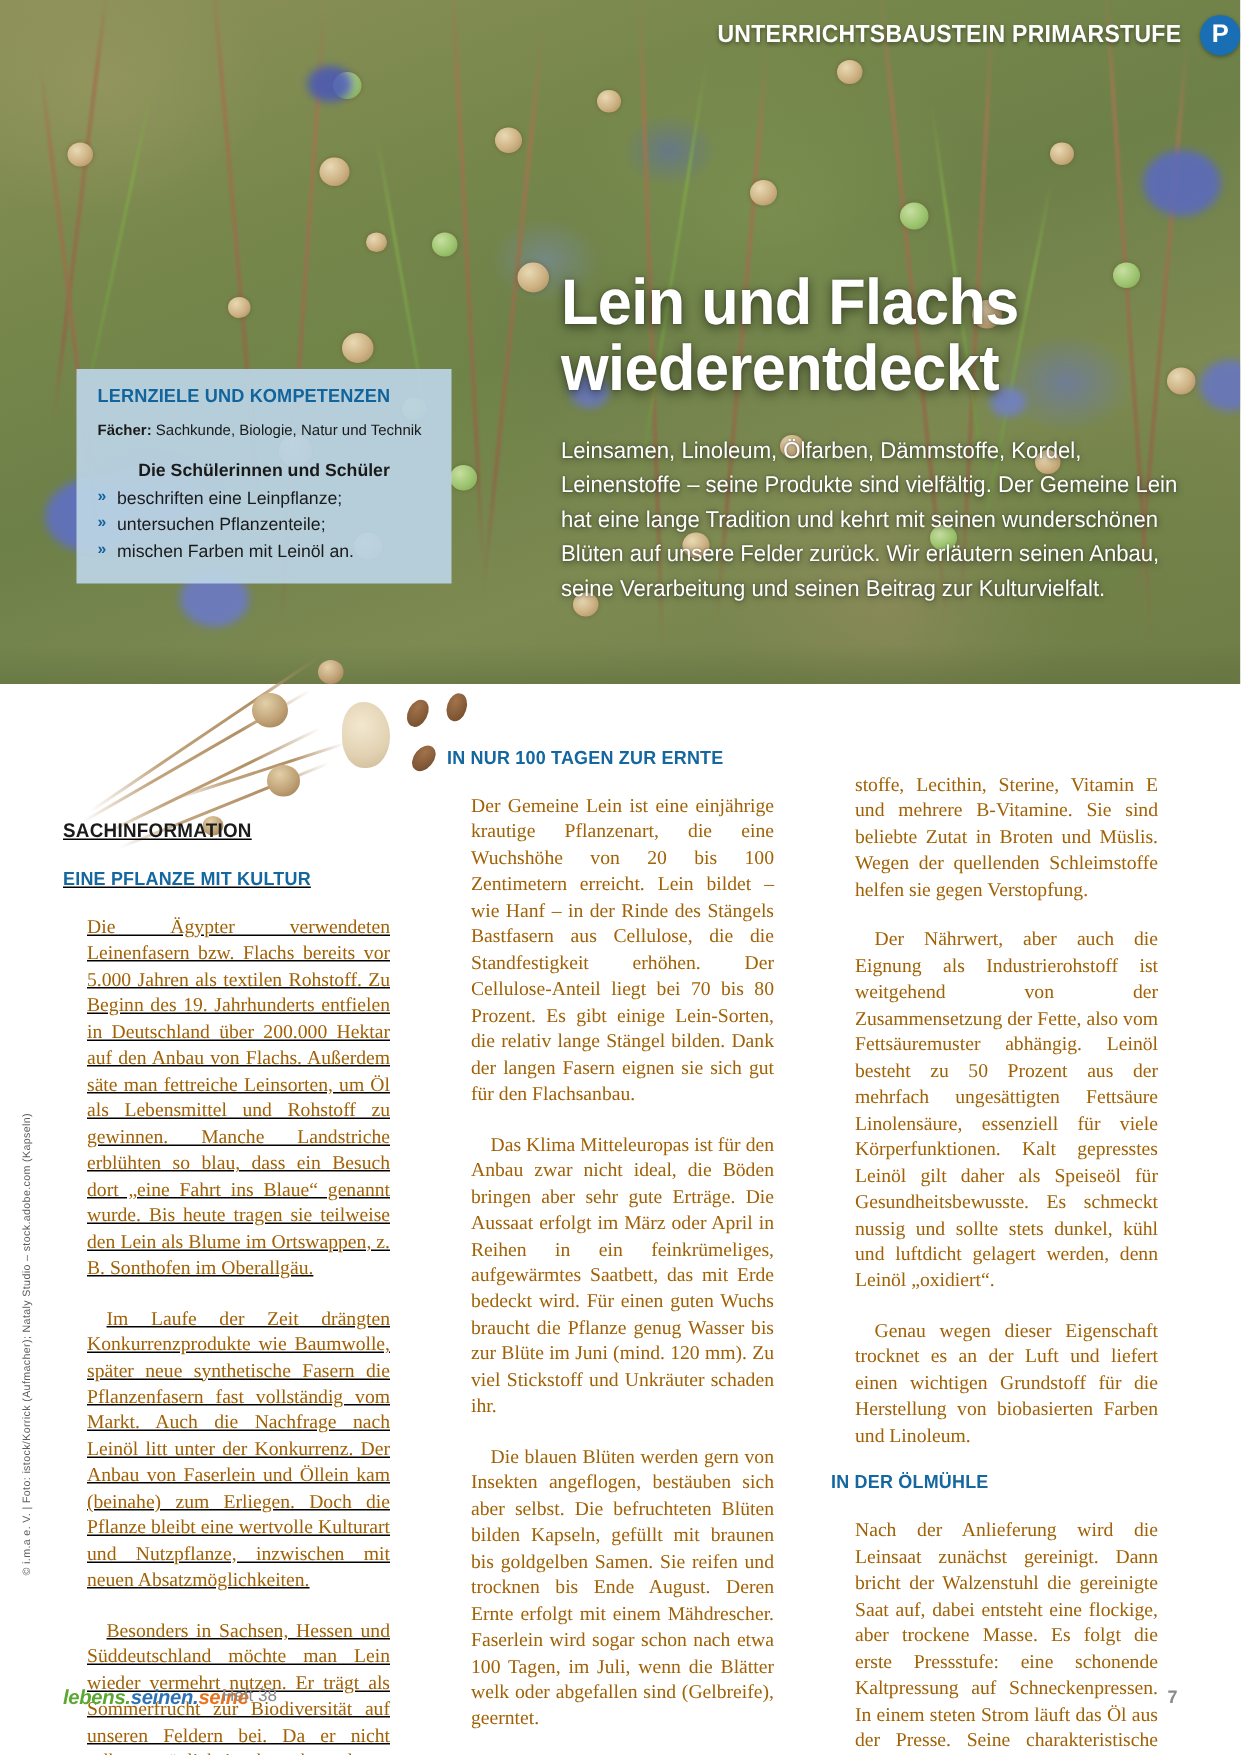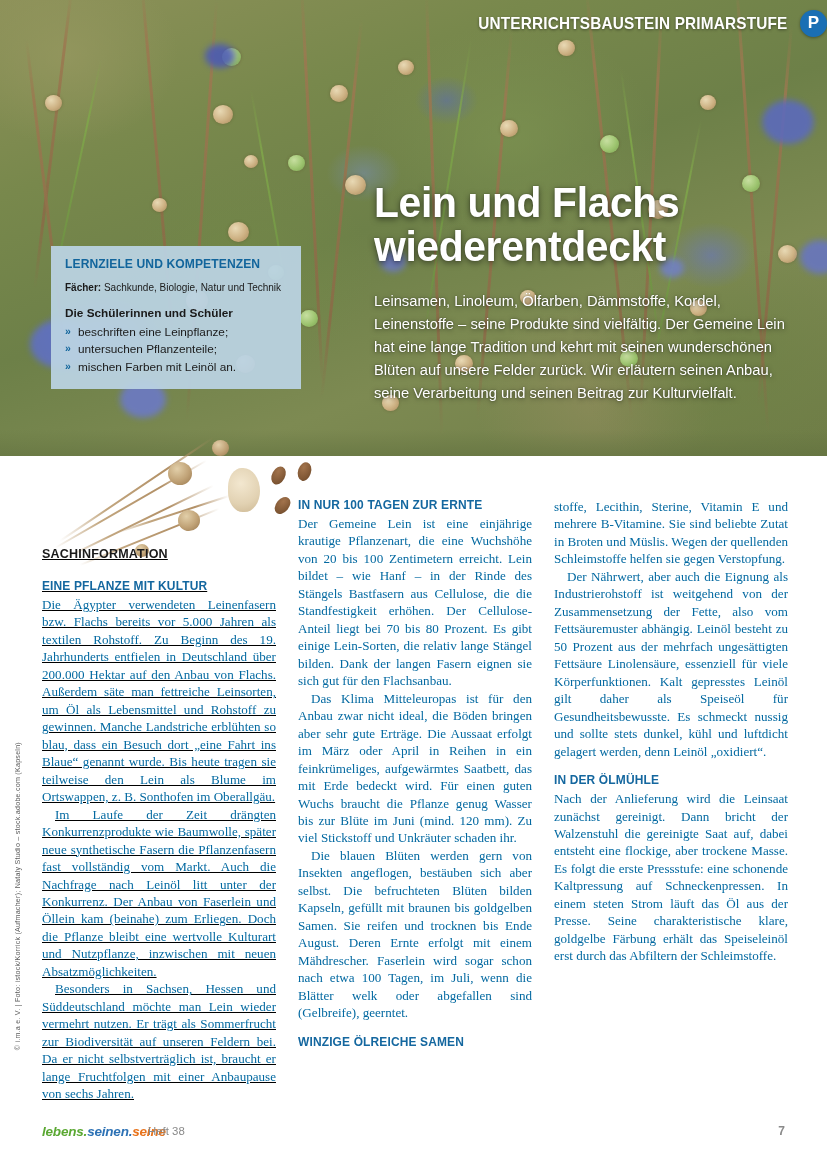--- a/index.html
+++ b/index.html
@@ -166,20 +166,21 @@
     line-height: 1.42;
     margin-bottom: 10px;
   }
   .learnbox-sub b { font-weight: bold; }
   .learnbox-lead {
     color: #1a1a1a;
     font-size: 11.8px;
     font-weight: bold;
     line-height: 1.4;
     margin-bottom: 2px;
+    text-align: center;
   }
   .learnbox ul {
     margin: 0; padding: 0; list-style: none;
   }
   .learnbox li {
     color: #1a1a1a;
     font-size: 11.8px;
     line-height: 1.48;
     padding-left: 13px;
     position: relative;
@@ -251,25 +252,25 @@
     font-size: 12.6px;
     font-weight: bold;
     letter-spacing: .15px;
     margin: 0 0 3px 0;
     transform: scaleX(.95);
     transform-origin: left center;
   }
   .subhead.spaced { margin-top: 13px; }
 
   p.body {
-    margin: 0;
+    margin: 16px;
     font-family: "Liberation Serif", serif;
     font-size: 13.1px;
     line-height: 1.335;
-    color: #0369a1;
+    color: #a16207;
     text-align: justify;
     hyphens: manual;
   }
   p.body.indent { text-indent: 13px; }
 
   
   .credit {
     position: absolute;
     left: 14px;
     top: 742px;
@@ -440,20 +441,21 @@
       <div class="subhead">IN NUR 100 TAGEN ZUR ERNTE</div>
       <p class="body">Der Gemeine Lein ist eine einjährige krautige Pflanzenart, die eine Wuchshöhe von 20 bis 100 Zentimetern erreicht. Lein bildet – wie Hanf – in der Rinde des Stängels Bastfasern aus Cellulose, die die Standfestigkeit erhöhen. Der Cellulose-Anteil liegt bei 70 bis 80 Prozent. Es gibt einige Lein-Sorten, die relativ lange Stängel bilden. Dank der langen Fasern eignen sie sich gut für den Flachsanbau.</p>
       <p class="body indent">Das Klima Mitteleuropas ist für den Anbau zwar nicht ideal, die Böden bringen aber sehr gute Erträge. Die Aussaat erfolgt im März oder April in Reihen in ein feinkrümeliges, aufgewärmtes Saatbett, das mit Erde bedeckt wird. Für einen guten Wuchs braucht die Pflanze genug Wasser bis zur Blüte im Juni (mind. 120 mm). Zu viel Stickstoff und Unkräuter schaden ihr.</p>
       <p class="body indent">Die blauen Blüten werden gern von Insekten angeflogen, bestäuben sich aber selbst. Die befruchteten Blüten bilden Kapseln, gefüllt mit braunen bis goldgelben Samen. Sie reifen und trocknen bis Ende August. Deren Ernte erfolgt mit einem Mähdrescher. Faserlein wird sogar schon nach etwa 100 Tagen, im Juli, wenn die Blätter welk oder abgefallen sind (Gelbreife), geerntet.</p>
       <div class="subhead spaced">WINZIGE ÖLREICHE SAMEN</div>
     </div>
 
     <div class="col col-3">
       <p class="body">stoffe, Lecithin, Sterine, Vitamin E und mehrere B-Vitamine. Sie sind beliebte Zutat in Broten und Müslis. Wegen der quellenden Schleimstoffe helfen sie gegen Verstopfung.</p>
       <p class="body indent">Der Nährwert, aber auch die Eignung als Industrierohstoff ist weitgehend von der Zusammensetzung der Fette, also vom Fettsäuremuster abhängig. Leinöl besteht zu 50 Prozent aus der mehrfach ungesättigten Fettsäure Linolensäure, essenziell für viele Körperfunktionen. Kalt gepresstes Leinöl gilt daher als Speiseöl für Gesundheitsbewusste. Es schmeckt nussig und sollte stets dunkel, kühl und luftdicht gelagert werden, denn Leinöl „oxidiert“.</p>
+      <p class="body indent">Genau wegen dieser Eigenschaft trocknet es an der Luft und liefert einen wichtigen Grundstoff für die Herstellung von biobasierten Farben und Linoleum.</p>
       <div class="subhead spaced">IN DER ÖLMÜHLE</div>
       <p class="body">Nach der Anlieferung wird die Leinsaat zunächst gereinigt. Dann bricht der Walzenstuhl die gereinigte Saat auf, dabei entsteht eine flockige, aber trockene Masse. Es folgt die erste Pressstufe: eine schonende Kaltpressung auf Schneckenpressen. In einem steten Strom läuft das Öl aus der Presse. Seine charakteristische klare, goldgelbe Färbung erhält das Speiseleinöl erst durch das Abfiltern der Schleimstoffe.</p>
     </div>
 
   </div>
 
   <div class="credit">
     <div class="credit-inner">© i.m.a e. V. | Foto: istock/Korrick (Aufmacher); Nataly Studio – stock.adobe.com (Kapseln)</div>
   </div>
 

